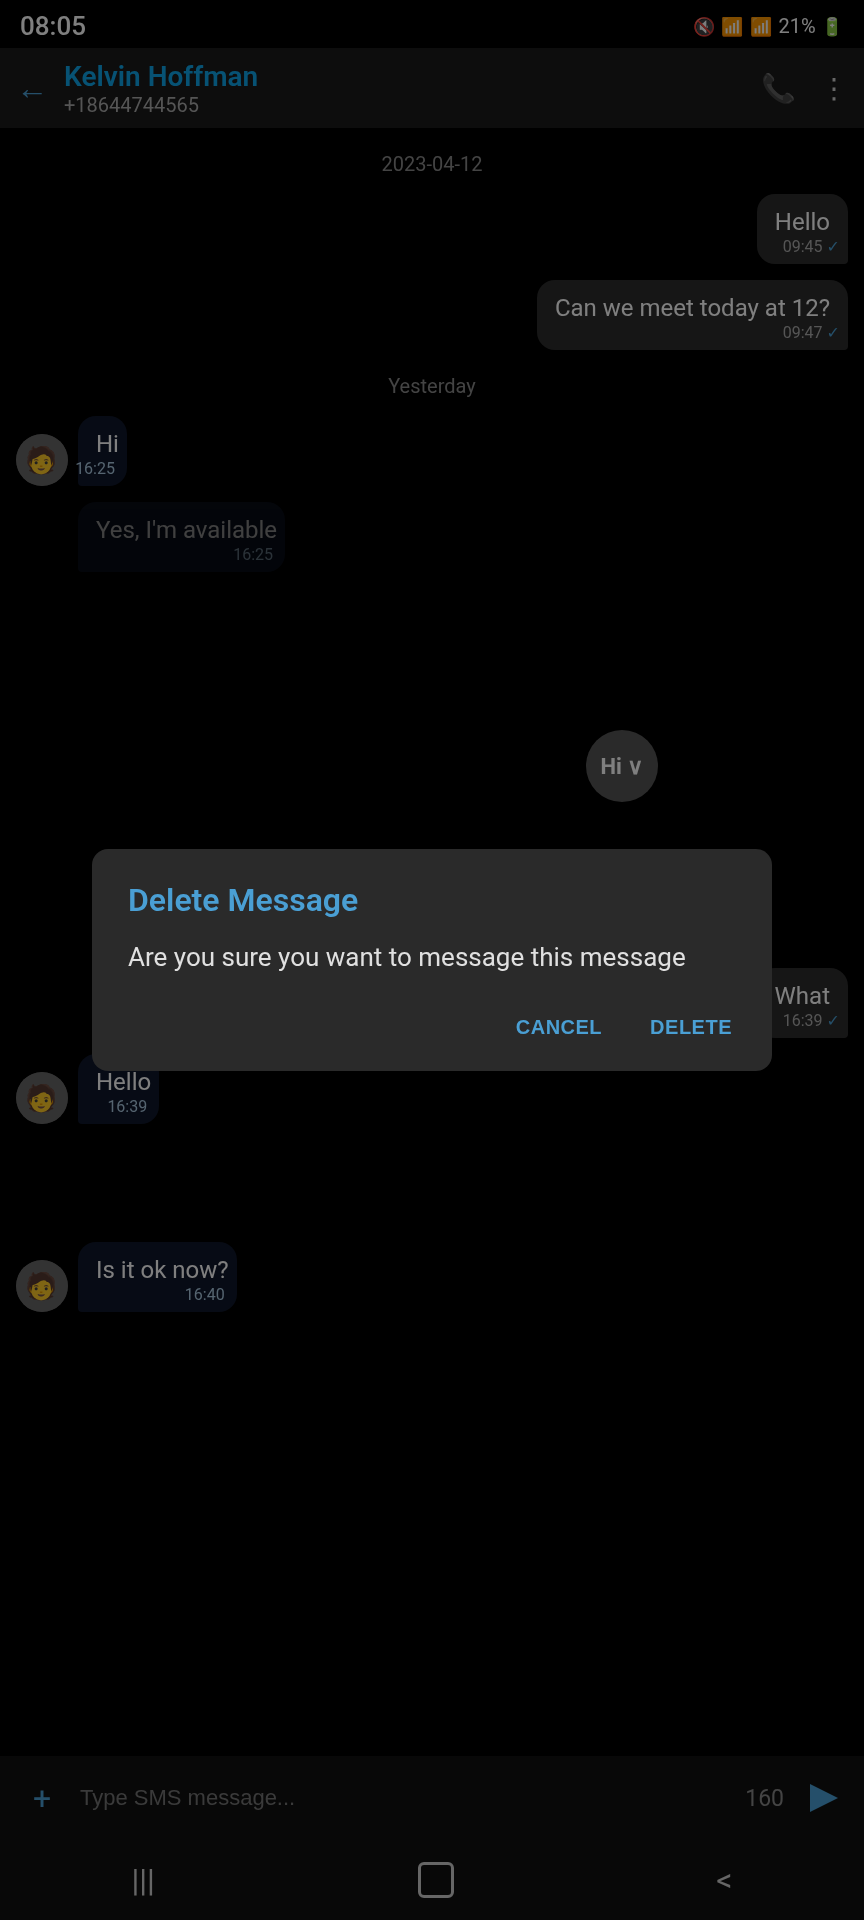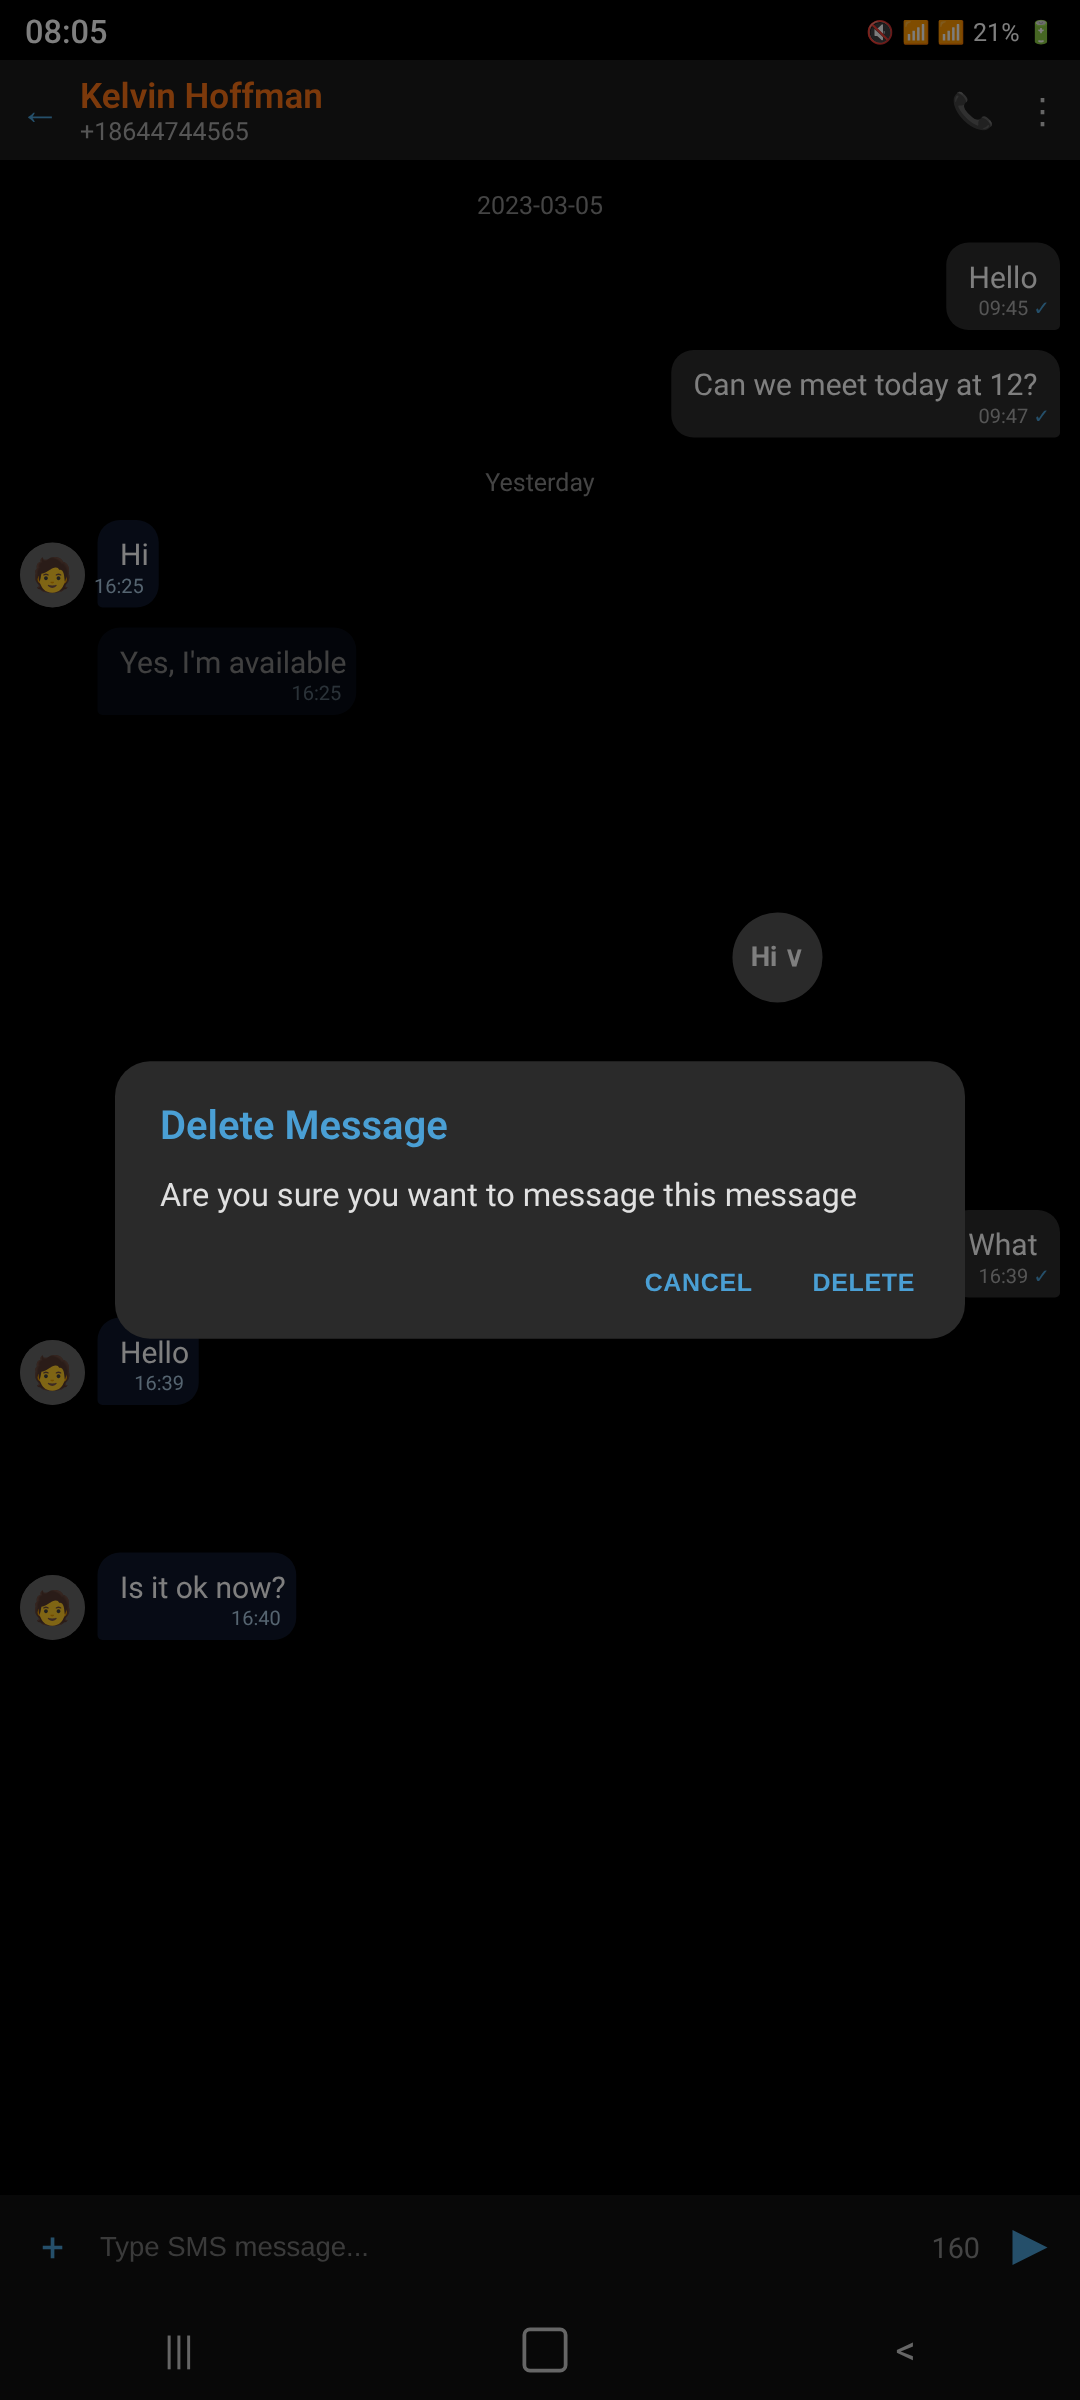--- a/index.html
+++ b/index.html
@@ -49,21 +49,21 @@
       color: #4a9fd4;
       cursor: pointer;
       margin-right: 16px;
     }
     .contact-info {
       flex: 1;
     }
     .contact-name {
       font-size: 28px;
       font-weight: 600;
-      color: #f97316;
+      color: #0ea5e9;
     }
     .contact-phone {
       font-size: 20px;
       color: #aaa;
     }
     .header-actions {
       display: flex;
       gap: 24px;
       align-items: center;
     }
@@ -283,21 +283,21 @@
       position: absolute;
       top: 0; left: 0; right: 0; bottom: 0;
       background: rgba(0,0,0,0.5);
       display: flex;
       align-items: center;
       justify-content: center;
       z-index: 100;
     }
     .dialog {
       background: #2a2a2a;
-      border-radius: 28px;
+      border-radius: 16px;
       padding: 32px 36px 24px 36px;
       width: 680px;
       max-width: 90%;
     }
     .dialog-title {
       font-size: 32px;
       color: #4a9fd4;
       font-weight: 600;
       margin-bottom: 20px;
     }
@@ -344,21 +344,21 @@
     <div class="contact-phone">+18644744565</div>
   </div>
   <div class="header-actions">
     <span class="header-icon">📞</span>
     <span class="header-menu">⋮</span>
   </div>
 </div>
 
 <div class="chat-area" style="height:1690px; padding-bottom:100px;">
 
-  <div class="date-label">2023-03-05</div>
+  <div class="date-label">2023-04-12</div>
 
   <div class="msg-sent">
     <div class="bubble">
       <span>Hello</span>
       <span class="time">09:45 <span class="checkmark">✓</span></span>
     </div>
   </div>
 
   <div class="msg-sent">
     <div class="bubble">

